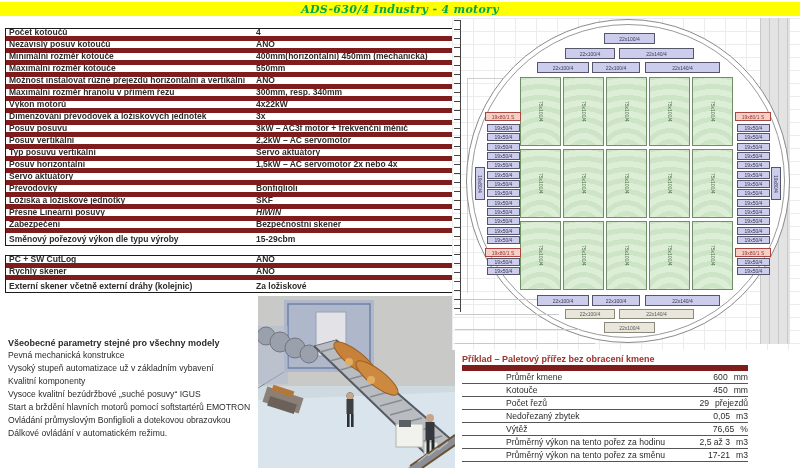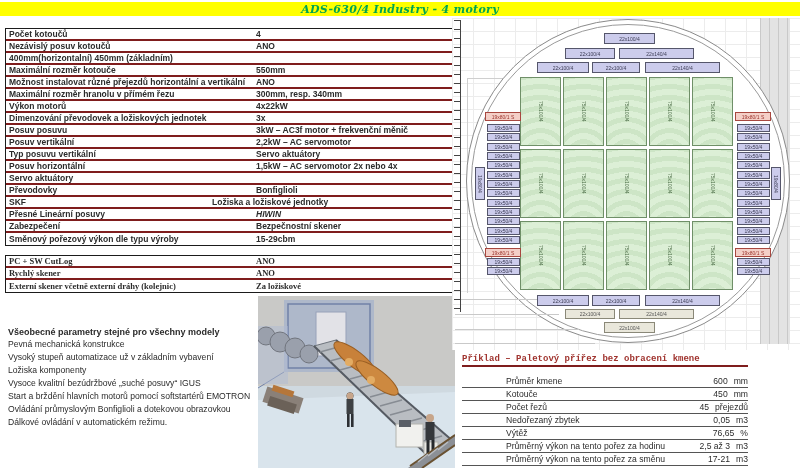--- a/index.html
+++ b/index.html
@@ -8,31 +8,31 @@
 
   
   .titlebar{position:absolute;left:0;top:2px;width:800px;height:14px;background:#ffff00;
             display:flex;align-items:center;justify-content:center;}
   .titlebar span{font-family:"DejaVu Serif",serif;font-weight:bold;font-style:italic;
                  font-size:11px;color:#00a550;letter-spacing:.3px;}
 
   
   .spec{position:absolute;left:5px;width:450px;border:1.5px solid #1b1b1b;background:#fff;}
   #spec-table{top:28px;}
-  #options-table{top:255px;font-family:Liberation Serif, serif;}
-  .trow{display:flex;height:12px;border-bottom:2px solid #7f1d1d;box-sizing:border-box;
+  #options-table{top:255px;}
+  .trow{display:flex;height:12px;border-bottom:5px solid #7f1d1d;box-sizing:border-box;
         align-items:center;overflow:hidden;}
   .trow:last-child{border-bottom:none;}
   .tc{font-size:8.5px;font-weight:bold;white-space:nowrap;line-height:11px;}
   .tl{width:244px;padding-left:3px;}
   .tv{flex:1;padding-left:3px;}
   .it{font-style:italic;}
 
   
-  .general{position:absolute;left:8px;top:327px;width:250px;}
+  .general{position:absolute;left:8px;top:338px;width:250px;}
   .general .g-title{font-size:9px;font-weight:bold;margin-bottom:1px;}
   .general .g-line{font-size:8.6px;line-height:13px;white-space:nowrap;}
 
   
   .machine{position:absolute;left:258px;top:296px;width:197px;height:172px;}
 
   
   .diagram{position:absolute;left:452px;top:18px;width:348px;height:332px;background:#fff;
     background-image:repeating-linear-gradient(to bottom,#ececec 0 1px,transparent 1px 13px),
                      repeating-linear-gradient(to right,#ececec 0 1px,transparent 1px 21px);}
@@ -50,22 +50,22 @@
     display:flex;align-items:center;justify-content:center;overflow:hidden;
     font-size:5px;line-height:6px;color:#3c3c55;}
   .board.beige{background:#e9e7db;border-color:#8a8878;color:#555;}
   .board.pink{background:#f4cfc7;border-color:#a8473f;color:#9c332c;}
   .board.green{background:#d9ecd3;border-color:#6f8f68;color:#4f6f4a;
     background-image:repeating-radial-gradient(circle at 50% 115%,#cde5c6 0 5px,#dcefd6 5px 11px);}
   .vtext{writing-mode:vertical-rl;text-orientation:mixed;}
 
   
   .example{position:absolute;left:462px;top:354px;width:286px;}
-  .ex-title{font-size:9px;font-weight:bold;color:#a0342f;border-bottom:2px solid #7f1d1d;
-            padding-bottom:1px;margin-bottom:8px;font-family:Liberation Mono, monospace;}
+  .ex-title{font-size:9px;font-weight:bold;color:#a0342f;border-bottom:6px solid #7f1d1d;
+            padding-bottom:1px;margin-bottom:0;}
   .ex-row{display:flex;height:12px;align-items:center;border-bottom:1px solid #555;padding-left:44px;}
   .ex-label{width:196px;font-size:8.6px;white-space:nowrap;overflow:hidden;}
   .ex-value{width:44px;font-size:8.6px;text-align:right;padding-right:6px;white-space:nowrap;}
   .ex-unit{flex:1;font-size:8.6px;}
   .ex-foot{margin-top:12px;font-size:9px;font-weight:bold;color:#a0342f;white-space:nowrap;}
 </style>
 </head>
 <body>
 
 <div class="page">
@@ -77,21 +77,22 @@
   <div id="spec-table" class="spec">
       <div class="trow">
         <div class="tc tl">Počet kotoučů</div>
         <div class="tc tv">4</div>
       </div>
       <div class="trow">
         <div class="tc tl">Nezávislý posuv kotoučů</div>
         <div class="tc tv">ANO</div>
       </div>
       <div class="trow">
-        <div class="tc tv">400mm(horizontalní) 450mm (základním)</div>
+        <div class="tc tl">Minimální rozměr kotouče</div>
+        <div class="tc tv">400mm(horizontalní) 450mm (mechanická)</div>
       </div>
       <div class="trow">
         <div class="tc tl">Maximální rozměr kotouče</div>
         <div class="tc tv">550mm</div>
       </div>
       <div class="trow">
         <div class="tc tl">Možnost instalovat různé přejezdů horizontální a vertikální</div>
         <div class="tc tv">ANO</div>
       </div>
       <div class="trow">
@@ -123,22 +124,22 @@
         <div class="tc tv">1,5kW – AC servomotor  2x nebo 4x</div>
       </div>
       <div class="trow">
         <div class="tc tv">Servo aktuátory</div>
       </div>
       <div class="trow">
         <div class="tc tl">Převodovky</div>
         <div class="tc tv">Bonfiglioli</div>
       </div>
       <div class="trow">
+        <div class="tc tl">Ložiska a ložiskové jednotky</div>
         <div class="tc tv">SKF</div>
-        <div class="tc tl">Ložiska a ložiskové jednotky</div>
       </div>
       <div class="trow">
         <div class="tc tl">Přesné Lineární posuvy</div>
         <div class="tc tv it">HIWIN</div>
       </div>
       <div class="trow">
         <div class="tc tl">Zabezpečení</div>
         <div class="tc tv">Bezpečnostní skener</div>
       </div>
       <div class="trow">
@@ -160,21 +161,21 @@
         <div class="tc tl">Externí skener včetně externí dráhy (kolejnic)</div>
         <div class="tc tv">Za ložiskové</div>
       </div>
     </div>
 
   <div class="general">
     <div class="g-title">Všeobecné parametry stejné pro všechny modely</div>
     <div id="general-lines">
         <div class="g-line">Pevná mechanická konstrukce</div>
         <div class="g-line">Vysoký stupeň automatizace už v základním vybavení</div>
-        <div class="g-line">Ložiska komponenty</div>
+        <div class="g-line">Kvalitní komponenty</div>
         <div class="g-line">Vysoce kvalitní bezúdržbové „suché posuvy“  IGUS</div>
         <div class="g-line">Start a brždění hlavních motorů pomocí softstartérů EMOTRON</div>
         <div class="g-line">Ovládání průmyslovým Bonfiglioli a dotekovou obrazovkou</div>
         <div class="g-line">Dálkové ovládání v automatickém režimu.</div>
       </div>
   </div>
 
   <svg class="machine" viewBox="0 0 197 172">
     <rect x="0" y="0" width="197" height="172" fill="#c9c9c7"></rect>
     <rect x="0" y="90" width="197" height="82" fill="#d9e4ec"></rect>
@@ -472,21 +473,21 @@
           <div class="ex-value">600</div>
           <div class="ex-unit">mm</div>
         </div>
         <div class="ex-row">
           <div class="ex-label">Kotouče</div>
           <div class="ex-value">450</div>
           <div class="ex-unit">mm</div>
         </div>
         <div class="ex-row">
           <div class="ex-label">Počet řezů</div>
-          <div class="ex-value">45</div>
+          <div class="ex-value">29</div>
           <div class="ex-unit">přejezdů</div>
         </div>
         <div class="ex-row">
           <div class="ex-label">Nedořezaný zbytek</div>
           <div class="ex-value">0,05</div>
           <div class="ex-unit">m3</div>
         </div>
         <div class="ex-row">
           <div class="ex-label">Výtěž</div>
           <div class="ex-value">76,65</div>

